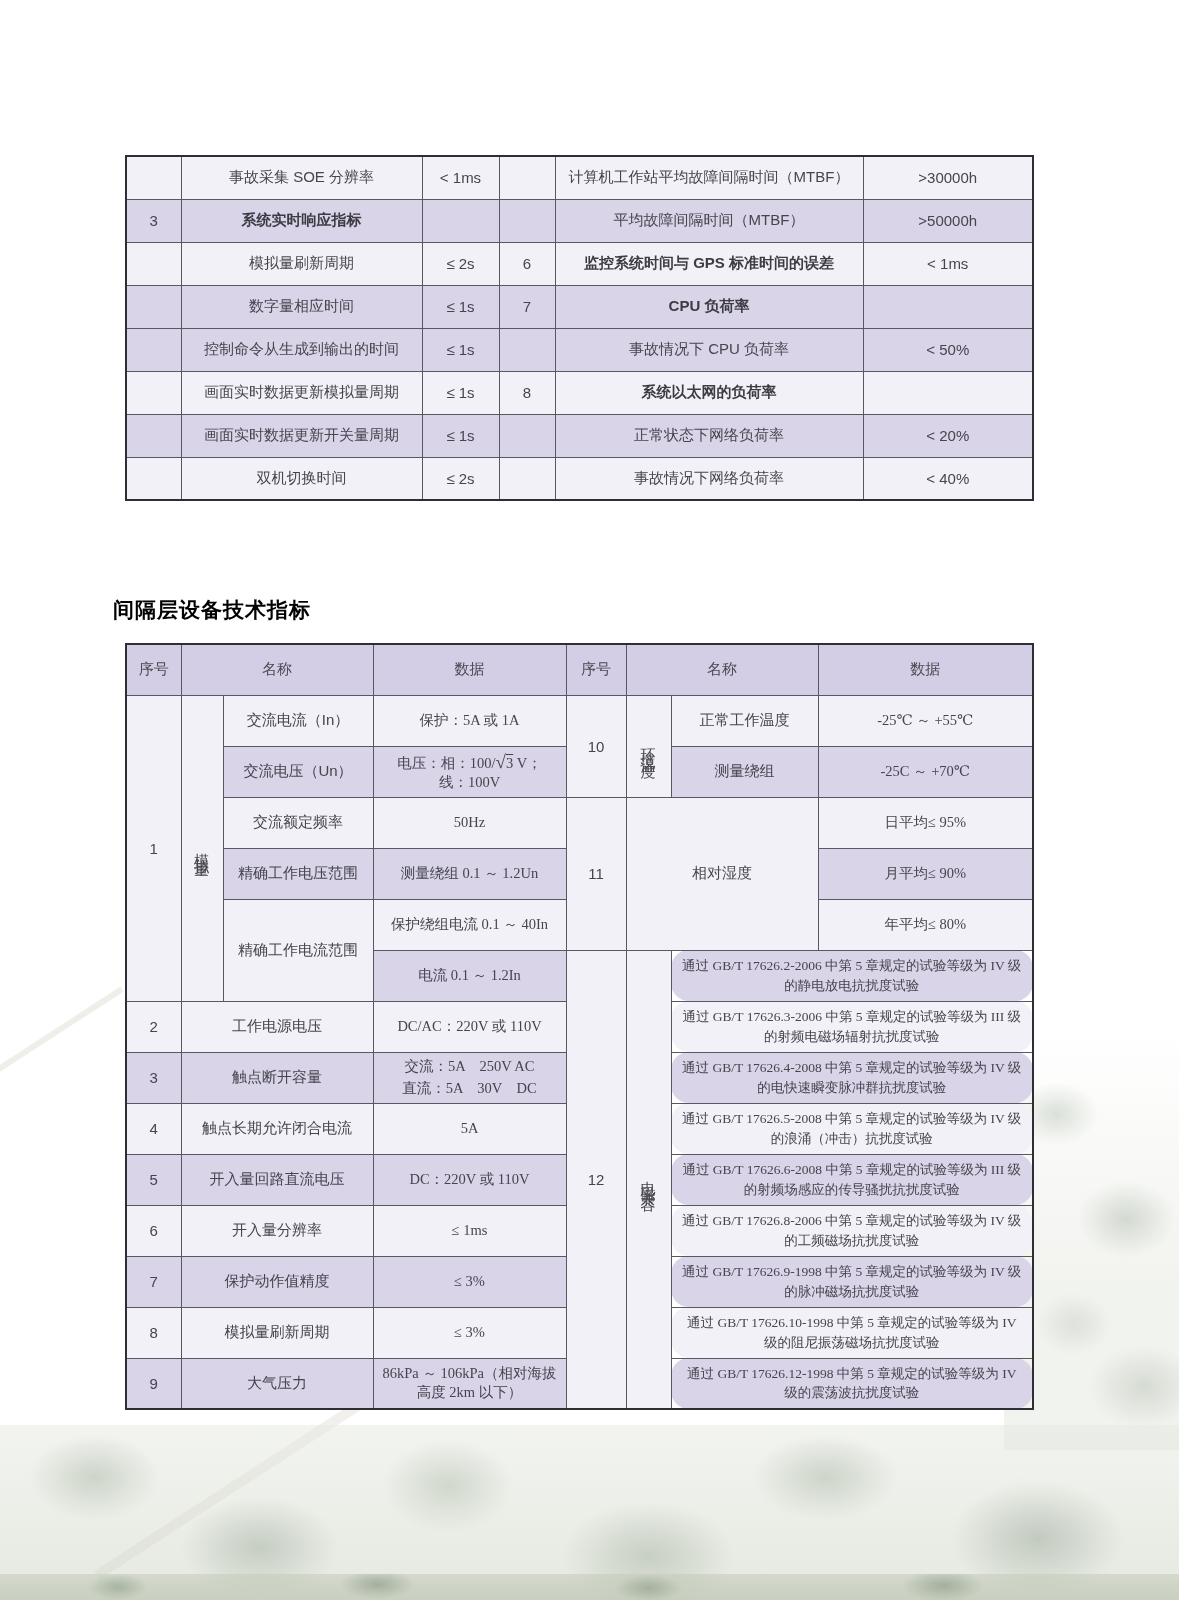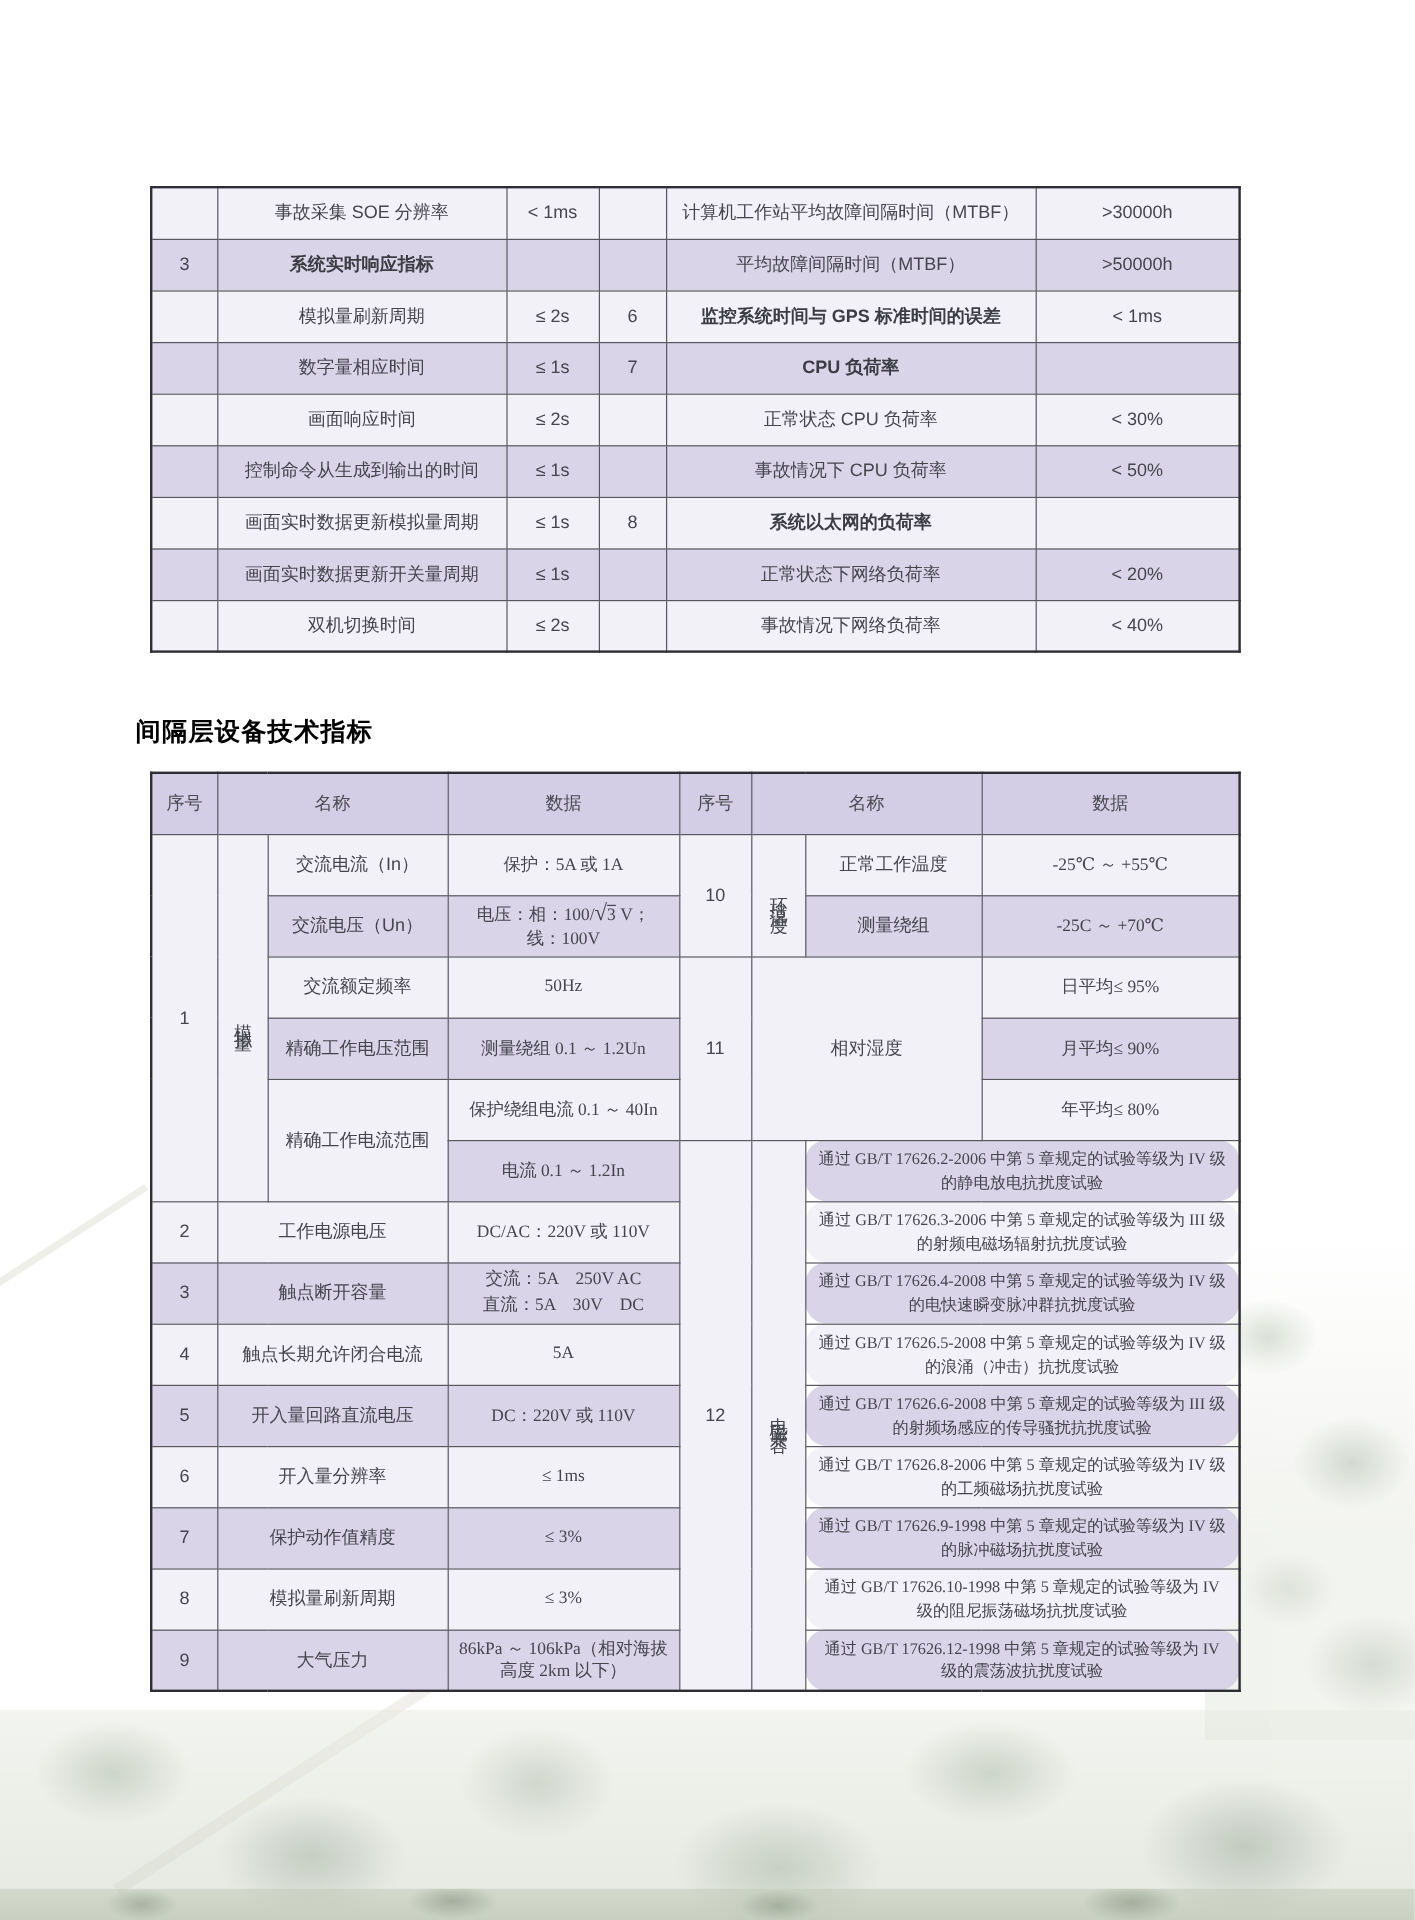--- a/index.html
+++ b/index.html
@@ -144,28 +144,20 @@
       <td class="nm bold">监控系统时间与 GPS 标准时间的误差</td>
       <td class="vl">&lt; 1ms</td>
     </tr>
     <tr class="row-dark">
       <td class="no"></td>
       <td class="nm">数字量相应时间</td>
       <td class="vl">≤ 1s</td>
       <td class="no">7</td>
       <td class="nm bold">CPU 负荷率</td>
       <td class="vl"></td>
-    </tr>
-    <tr class="row-light">
-      <td class="no"></td>
-      <td class="nm">画面响应时间</td>
-      <td class="vl">≤ 2s</td>
-      <td class="no"></td>
-      <td class="nm">正常状态 CPU 负荷率</td>
-      <td class="vl">&lt; 30%</td>
     </tr>
     <tr class="row-dark">
       <td class="no"></td>
       <td class="nm">控制命令从生成到输出的时间</td>
       <td class="vl">≤ 1s</td>
       <td class="no"></td>
       <td class="nm">事故情况下 CPU 负荷率</td>
       <td class="vl">&lt; 50%</td>
     </tr>
     <tr class="row-light">

